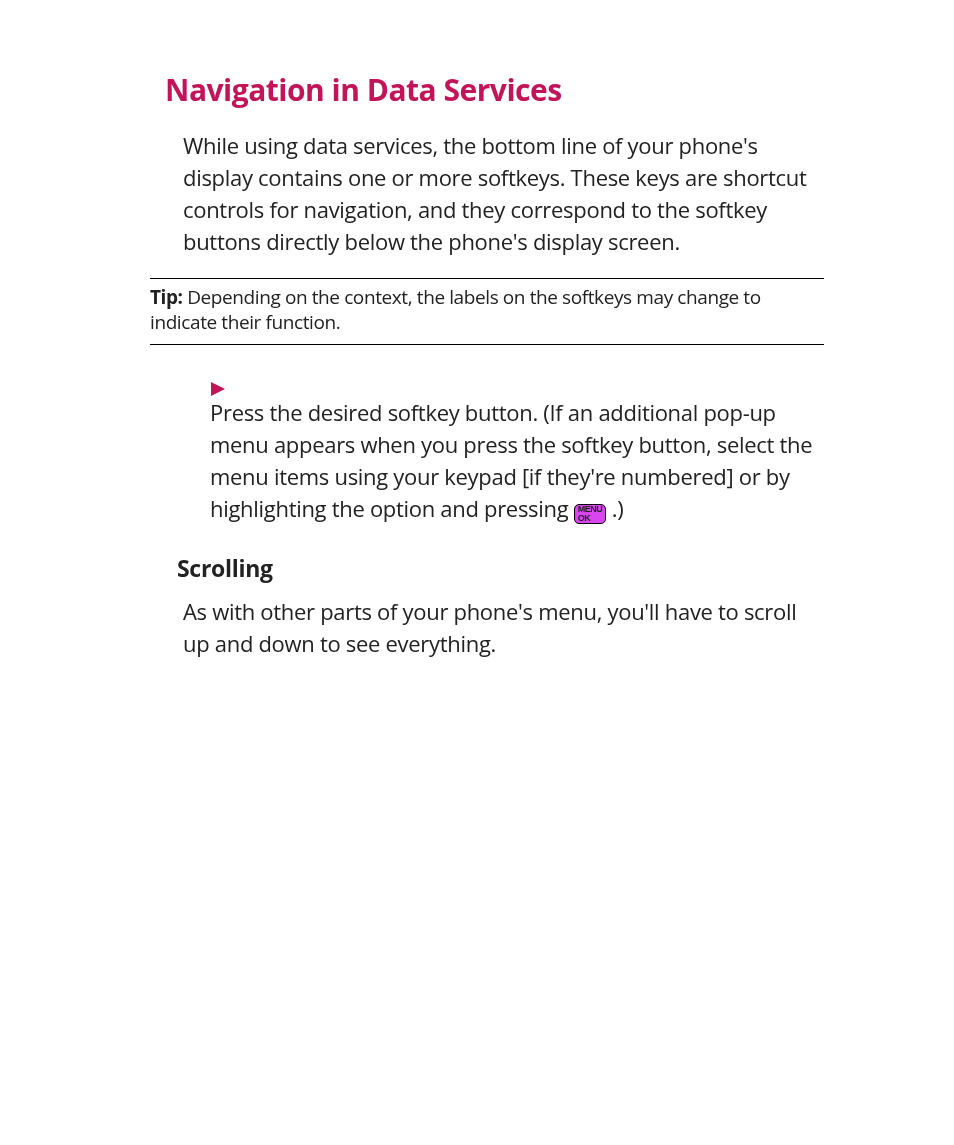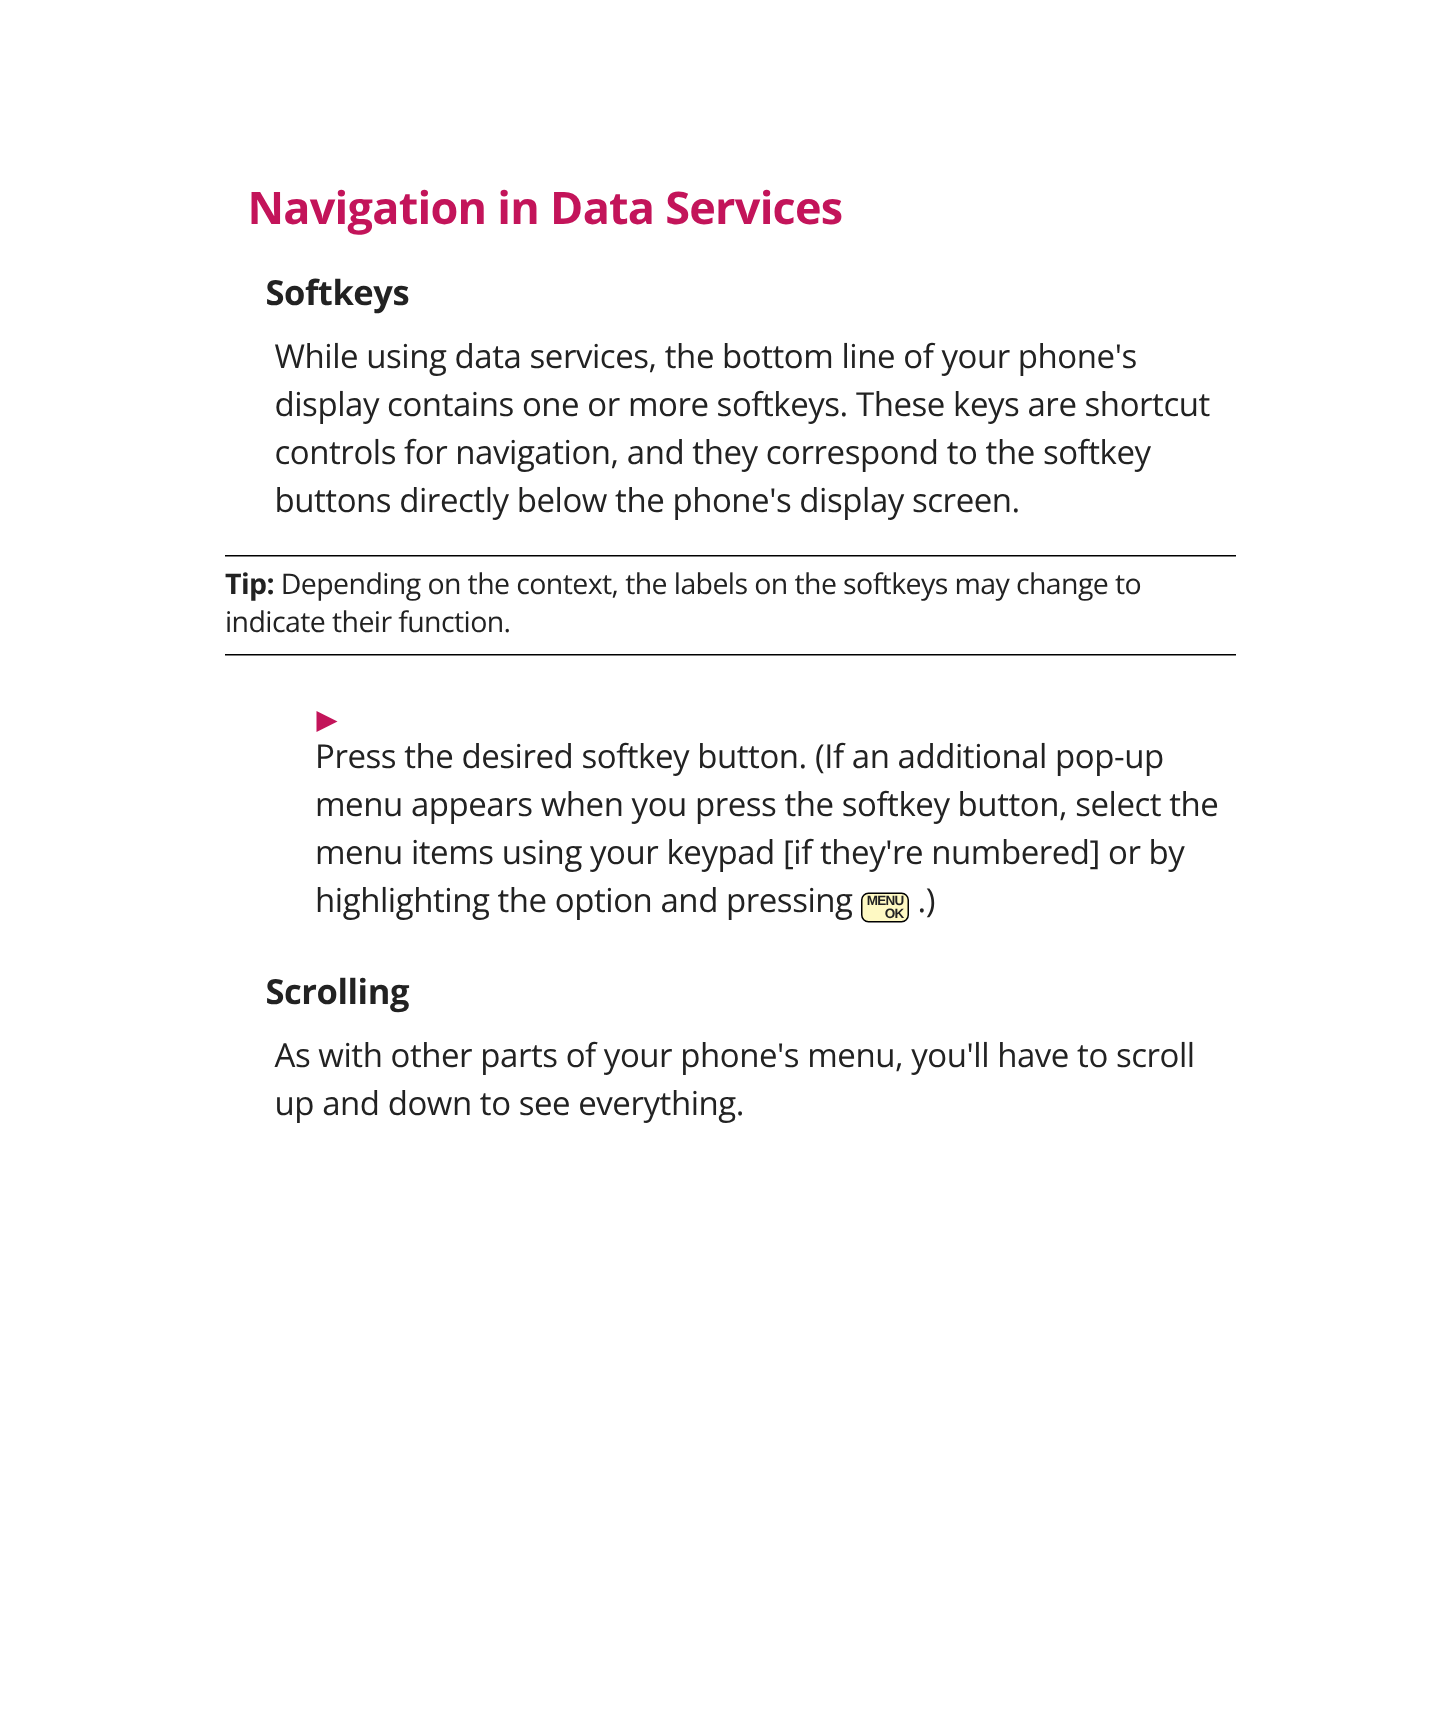--- a/index.html
+++ b/index.html
@@ -7,21 +7,21 @@
     padding: 0;
     background: #fff;
     font-family: "Myriad Pro", "Segoe UI", "Open Sans", "Helvetica Neue", Arial, sans-serif;
     color: #222;
   }
   .page {
     width: 954px;
     height: 1055px;
     position: relative;
     box-sizing: border-box;
-    padding: 117px 130px 0 165px;
+    padding: 69px 130px 0 165px;
   }
   .h1 {
     color: #c3145a;
     font-weight: 700;
     font-size: 30px;
     letter-spacing: -0.5px;
     margin: 0 0 20px 0;
   }
   .intro {
     font-size: 22px;
@@ -86,23 +86,23 @@
   .key-icon {
     display: inline-block;
     vertical-align: -4px;
     border: 1.5px solid #000;
     border-radius: 5px;
     padding: 0 3px;
     font-size: 9px;
     line-height: 9px;
     font-weight: 700;
     font-family: Arial, sans-serif;
-    text-align: right;
+    text-align: left;
     letter-spacing: -0.5px;
-    background: #fef9c3;
+    background: #d946ef;
   }
   .key-icon .kl {
     display: block;
   }
   .footer {
     position: absolute;
     left: 128px;
     bottom: 128px;
     font-size: 21px;
     font-weight: 700;
@@ -113,21 +113,20 @@
   }
 </style>
 </head>
 <body>
 
 <div class="page">
 
   <h1 class="h1">Navigation in Data Services</h1>
 
 
-  <h2 class="h2">Softkeys</h2>
 
   <p class="para">While using data services, the bottom line of your phone's display contains one or more softkeys. These keys are shortcut controls for navigation, and they correspond to the softkey buttons directly below the phone's display screen.</p>
 
   <div class="tip-box">
     <span class="tip-label">Tip:</span><span> Depending on the context, the labels on the softkeys may change to indicate their function.</span>
   </div>
 
 
   <div class="bullet-row">
     <span class="bullet-arrow">

